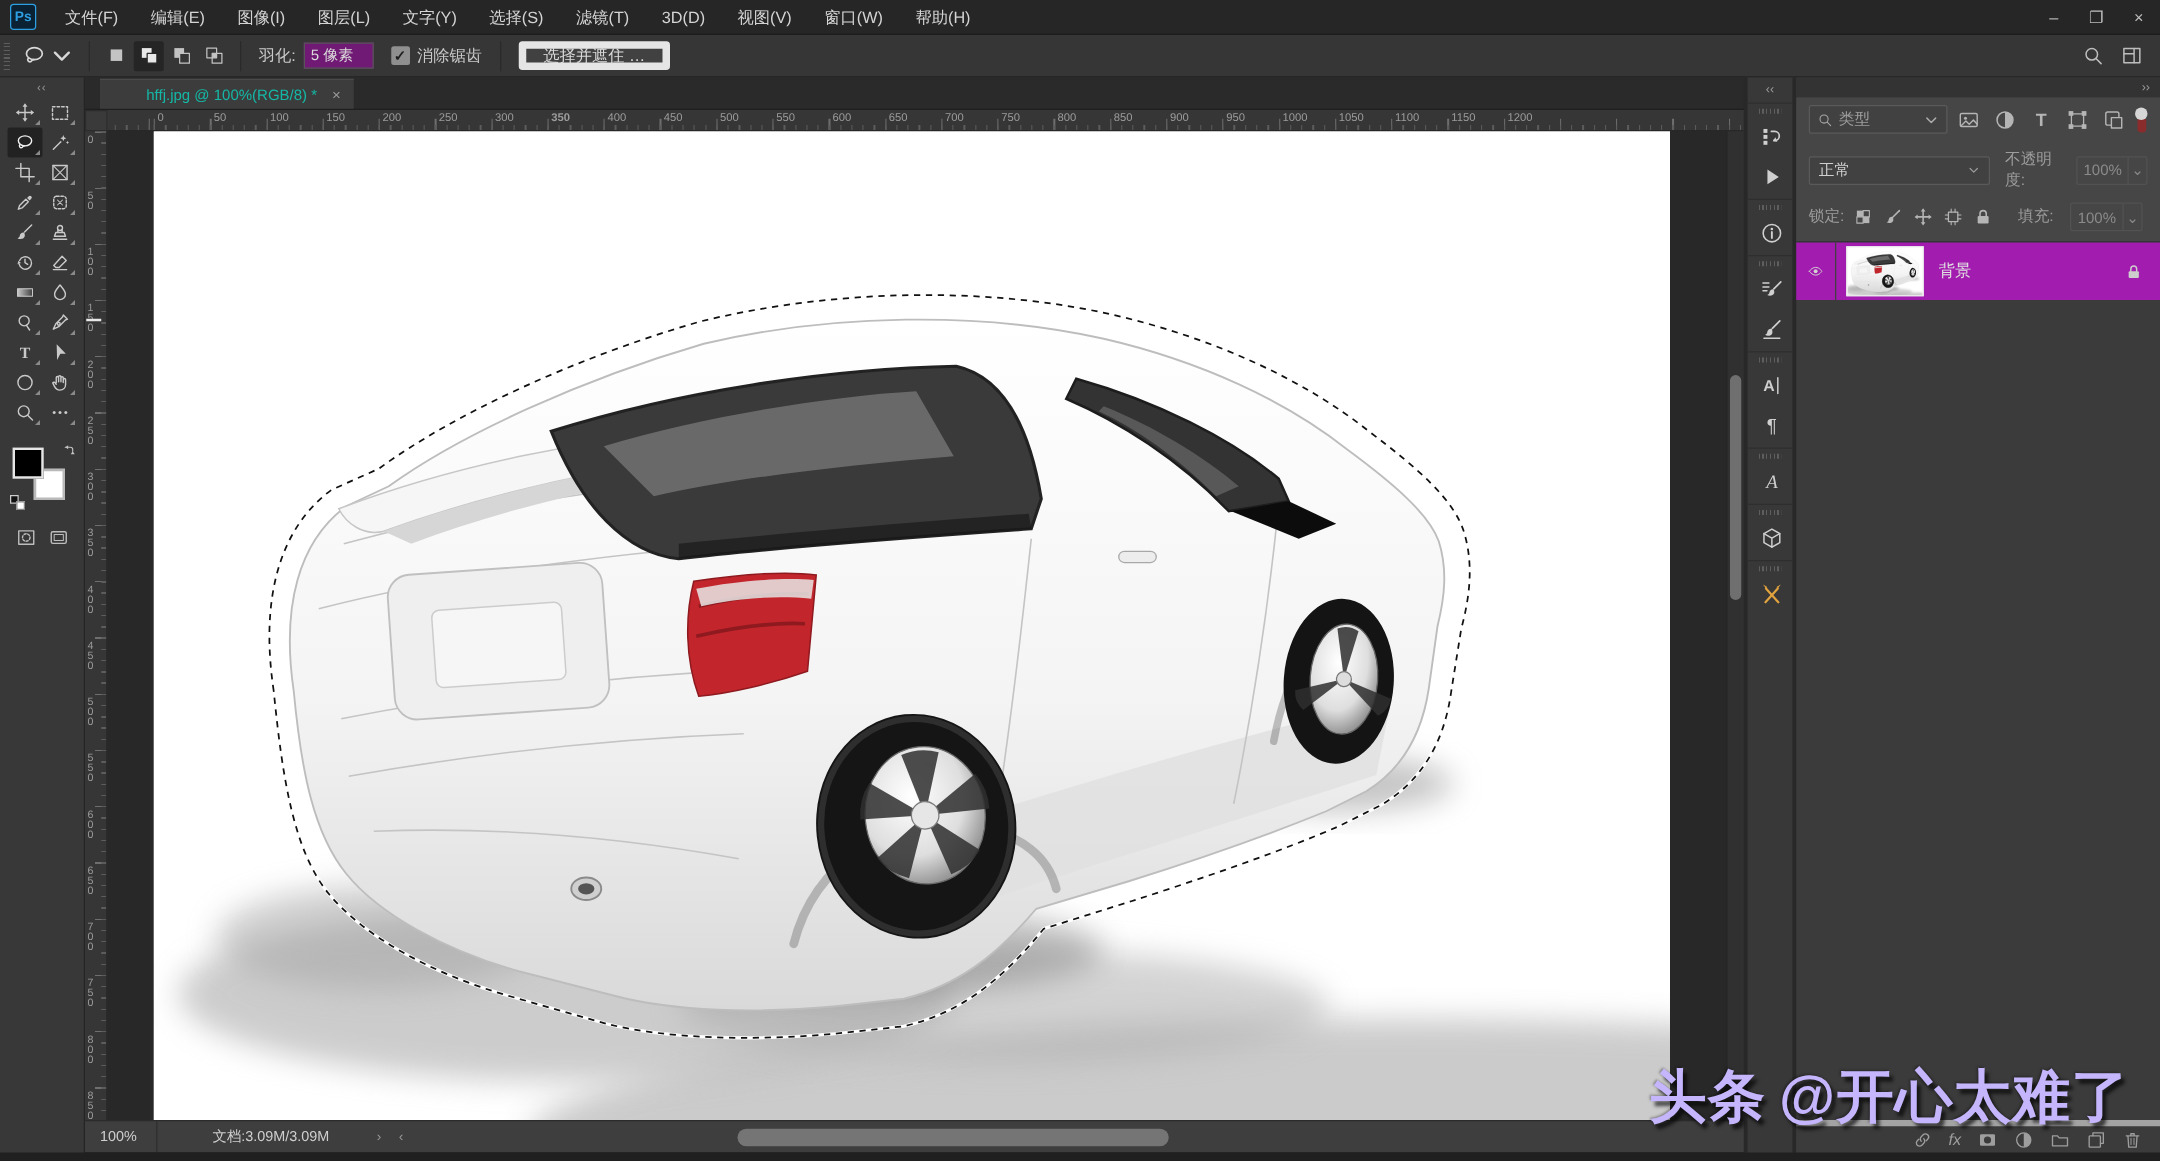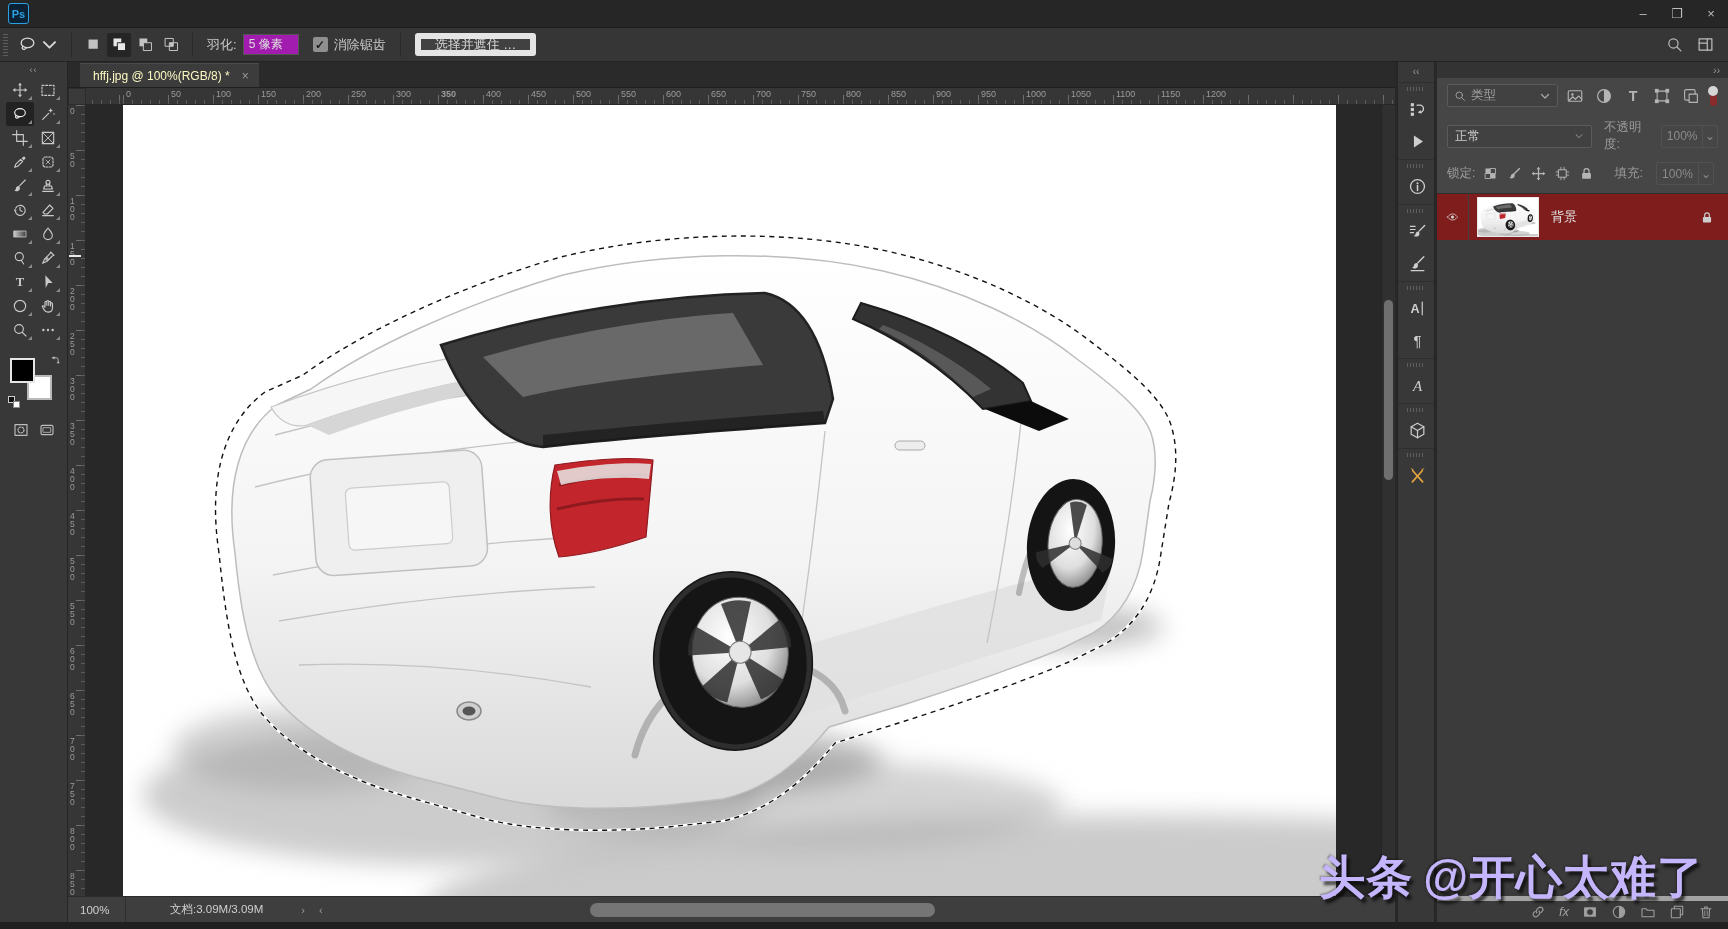--- a/index.html
+++ b/index.html
@@ -26,21 +26,21 @@
     background:repeating-linear-gradient(to bottom,#5d5d5d 0 1px,transparent 1px 3px); }
   .opt-sep { width:1px; height:24px; background:#2a2a2a; margin:0 8px; }
   #tool-preview { display:flex; align-items:center; padding:0 4px; }
   #tool-preview .icon { width:19px; height:19px; color:#d8d8d8; }
   .chev { width:10px; height:10px; color:#9a9a9a; margin-left:3px; }
   .mode-btn { width:24px; height:24px; margin:0 1px; display:flex; align-items:center; justify-content:center;
     border-radius:2px; color:#c3c3c3; }
   .mode-btn .icon { width:17px; height:17px; }
   .mode-btn.active { background:#252525; color:#e8e8e8; }
   .opt-label { color:#c9c9c9; font-size:13px; margin:0 6px; }
-  #feather-input { width:56px; height:21px; background:#a21caf; border:1px solid #555;
+  #feather-input { width:56px; height:21px; background:#701a75; border:1px solid #555;
     color:#dcdcdc; font-size:12px; padding:0 5px; font-family:"Liberation Sans",sans-serif; }
   #aa-check { width:15px; height:15px; background:#8f8f8f; border-radius:2px; margin-left:14px;
     color:#1e1e1e; font-size:12px; font-weight:bold; display:flex; align-items:center; justify-content:center; }
   #select-mask-btn { height:23px; padding:0 14px; margin-left:6px; background:#414141;
     border:6px solid #e5e5e5; border-radius:3px; color:#d9d9d9; font-size:13px;
     display:flex; align-items:center; }
   #opt-right { margin-left:auto; display:flex; align-items:center; padding-right:14px; gap:14px; }
   #opt-right .icon { width:17px; height:17px; color:#bdbdbd; }
 
   
@@ -66,21 +66,21 @@
   #default-colors { position:absolute; left:2px; bottom:0; width:12px; height:12px; }
   #default-colors .b { position:absolute; left:0; top:0; width:7px; height:7px; background:#111; border:1px solid #ccc; }
   #default-colors .w { position:absolute; right:0; bottom:0; width:7px; height:7px; background:#fff; border:1px solid #888; }
   #below-colors { display:flex; justify-content:center; gap:8px; margin-top:14px; }
   #below-colors .icon { width:18px; height:16px; color:#bdbdbd; }
 
   
   #tabbar { position:absolute; left:0; top:0; right:0; height:26px; background:#2a2a2a; border-bottom:1px solid #1f1f1f; }
   #doctab { position:absolute; left:12px; top:1px; bottom:0; background:#3c3c3c; display:flex; align-items:center;
     padding:0 10px 0 13px; border-top:1px solid #4a4a4a; }
-  #doctab-title { color:#fef9c3; font-size:12px; }
+  #doctab-title { color:#14b8a6; font-size:12px;margin-left:24px; }
   #doctab-close { color:#9a9a9a; font-size:12px; margin-left:12px; }
   #ruler-corner { position:absolute; left:0; top:26px; width:18px; height:17px; background:#3a3a3a; border:1px solid #2c2c2c; }
   #ruler-top { position:absolute; left:18px; top:26px; right:0; height:17px; background:#363636; border-bottom:1px solid #272727; overflow:hidden; }
   #ruler-top .minor { position:absolute; left:0; right:0; bottom:0; height:4px;
     background:repeating-linear-gradient(to right,#5c5c5c 0 1px,transparent 1px 9px); background-position-x:37px; }
   #ruler-top .major { position:absolute; left:0; right:0; bottom:0; height:9px;
     background:repeating-linear-gradient(to right,#6e6e6e 0 1px,transparent 1px 45px); background-position-x:37px; }
   .rt-label { position:absolute; top:1px; font-size:9px; color:#9b9b9b; }
   #ruler-left { position:absolute; left:0; top:43px; width:18px; bottom:33px; background:#363636; border-right:1px solid #272727; overflow:hidden; }
   #ruler-left .minor { position:absolute; top:0; bottom:0; right:0; width:4px;
@@ -136,21 +136,21 @@
     display:flex; align-items:center; padding:0 7px; }
   #blend-select .lbl { color:#cfcfcf; font-size:12.5px; flex:1; }
   .sm-label { color:#9d9d9d; font-size:12.5px; margin-left:12px; }
   .val-box { width:58px; height:23px; border:1px solid #525252; border-radius:2px; margin-left:5px;
     display:flex; align-items:center; color:#8b8b8b; font-size:12px; }
   .val-box .v { flex:1; text-align:center; }
   .val-box .d { width:15px; border-left:1px solid #525252; height:100%; display:flex; align-items:center; justify-content:center; color:#8b8b8b; }
   #lock-row { gap:8px; padding-top:3px; padding-bottom:8px; border-bottom:1px solid #2f2f2f; }
   .l-icon { width:15px; height:15px; color:#b5b5b5; }
   #layer-list { background:#3b3b3b; }
-  #layer-row { height:46px; background:#7f1d1d; display:flex; align-items:center; }
+  #layer-row { height:46px; background:#a21caf; display:flex; align-items:center; }
   #eye-cell { width:32px; display:flex; align-items:center; justify-content:center; border-right:1px solid #404040; height:100%; }
   #eye-cell .icon { width:17px; height:12px; color:#d2d2d2; }
   #layer-thumb { width:62px; height:40px; background:#ffffff; border:1.5px solid #e9e9e9; margin-left:8px; overflow:hidden; }
   #layer-thumb svg { width:100%; height:100%; display:block; }
   #layer-name { color:#e0e0e0; font-size:13px; margin-left:12px; flex:1; }
   #layer-lock { width:14px; height:15px; color:#cdcdcd; margin-right:14px; }
   #panel-bottom { position:absolute; left:0; right:0; bottom:7px; height:26px; background:#3b3b3b; border-top:5px solid #a3a3a3;
     display:flex; align-items:center; justify-content:flex-end; gap:13px; padding-right:14px; }
   .pb-icon { width:16px; height:16px; color:#9e9e9e; }
   .pb-icon.fx { color:#9e9e9e; font-size:13px; font-style:italic; width:auto; }
@@ -162,20 +162,33 @@
     letter-spacing:1px; text-shadow:3px 4px 3px rgba(0,0,0,0.65), -1px -1px 2px rgba(0,0,0,0.35); white-space:nowrap; }
   #watermark .pre { font-weight:900; margin-right:10px; }
 </style>
 </head>
 <body>
 
 <div id="app">
 
   <header id="menubar">
     <div id="ps-logo">Ps</div>
+    <nav id="menu-items">
+        <div class="menu-item">文件(F)</div>
+        <div class="menu-item">编辑(E)</div>
+        <div class="menu-item">图像(I)</div>
+        <div class="menu-item">图层(L)</div>
+        <div class="menu-item">文字(Y)</div>
+        <div class="menu-item">选择(S)</div>
+        <div class="menu-item">滤镜(T)</div>
+        <div class="menu-item">3D(D)</div>
+        <div class="menu-item">视图(V)</div>
+        <div class="menu-item">窗口(W)</div>
+        <div class="menu-item">帮助(H)</div>
+      </nav>
     <div id="win-controls">
         <div class="win-btn">–</div>
         <div class="win-btn">❐</div>
         <div class="win-btn">×</div>
       </div>
   </header>
 
   <div id="optionsbar">
     <div class="grip-v"></div>
     <div id="tool-preview">

